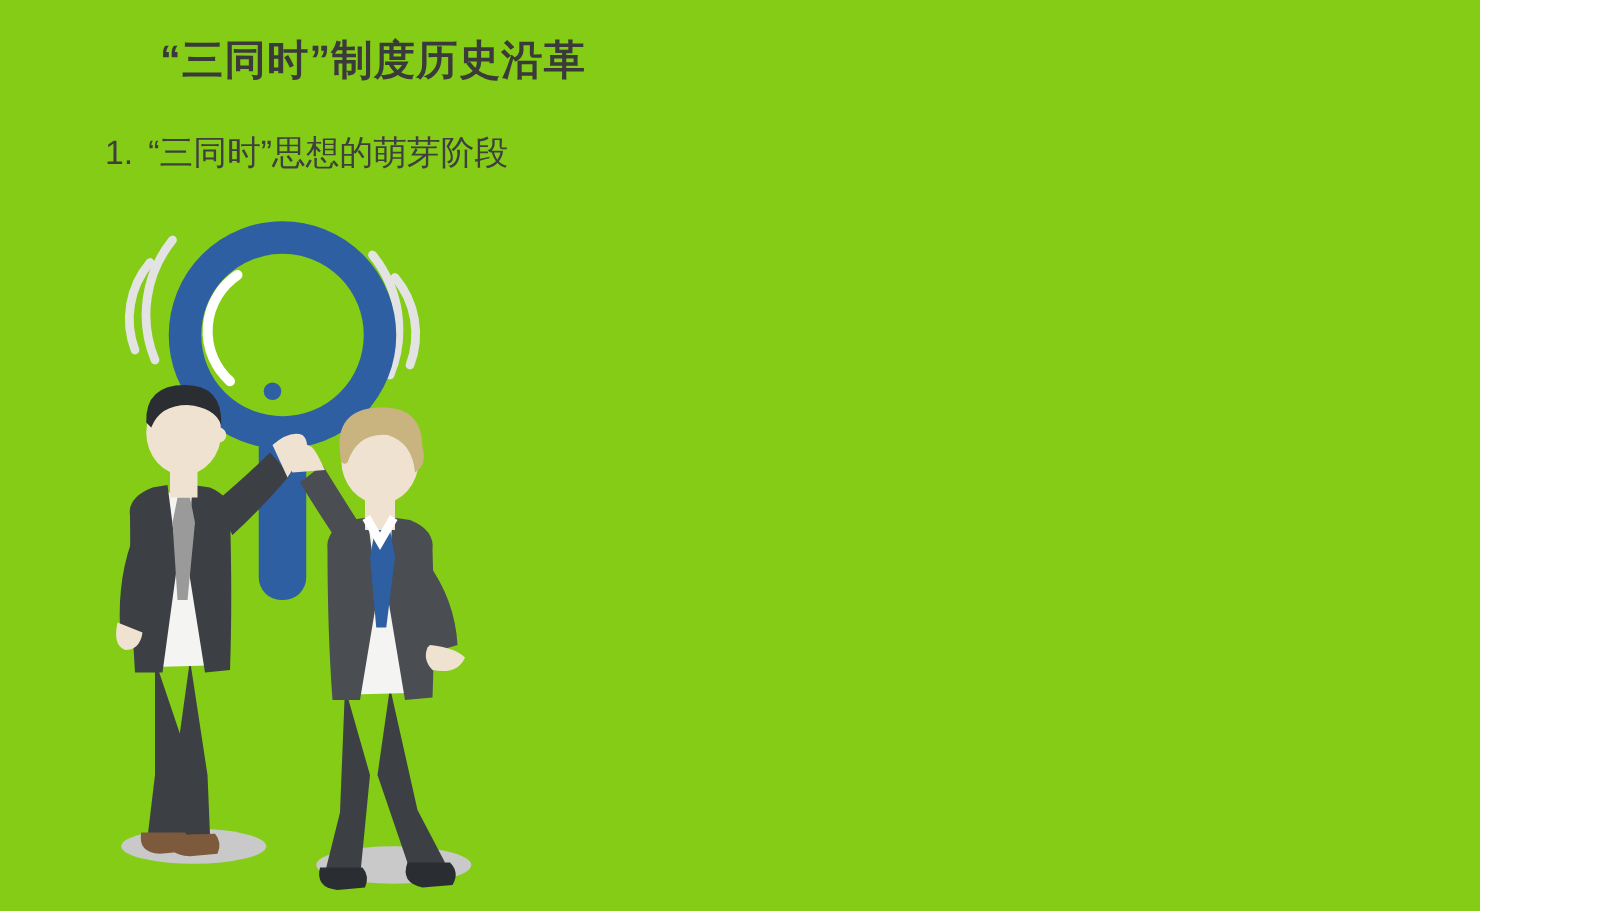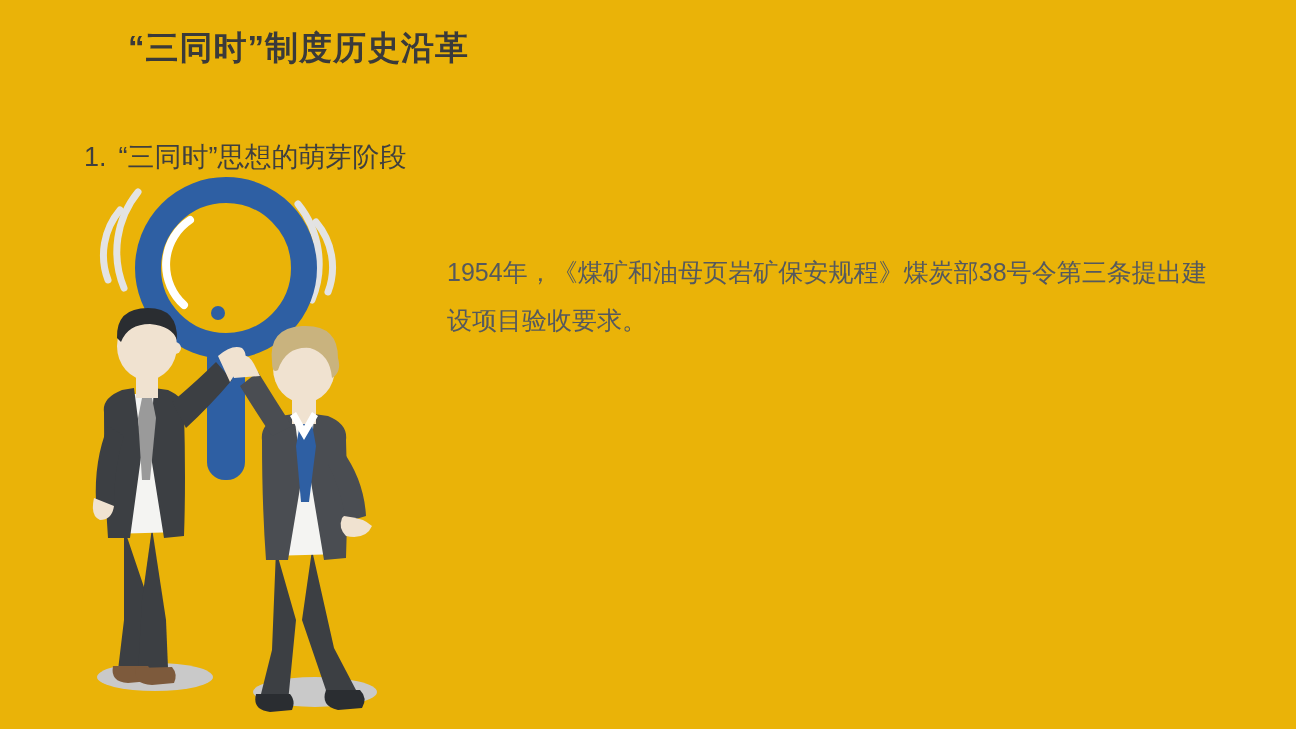--- a/index.html
+++ b/index.html
@@ -9,23 +9,23 @@
   body {
     width: 1296px;
     height: 729px;
     background: #ffffff;
     font-family: "Liberation Sans", "DejaVu Sans", sans-serif;
     overflow: hidden;
     position: relative;
   }
   .slide {
     position: relative;
-    width: 1296px;
+    width: 1184px;
     height: 729px;
-    background: #eab308;
+    background: #84cc16;
   }
   .slide-title {
     position: absolute;
     left: 128px;
     top: 26px;
     font-size: 33px;
     font-weight: bold;
     color: #3a3a3a;
     letter-spacing: 1px;
     white-space: nowrap;
@@ -37,21 +37,20 @@
     font-size: 27px;
     color: #3f3f3f;
     white-space: nowrap;
   }
   .subtitle-number {
     display: inline-block;
     margin-right: 12px;
   }
   .subtitle-text {
     display: inline-block;
-    margin-top: 35px;
   }
   .body-text {
     position: absolute;
     left: 447px;
     top: 248px;
     width: 760px;
     font-size: 25px;
     line-height: 48px;
     color: #55595e;
     text-align: justify;
@@ -77,21 +76,20 @@
 
 <div class="slide">
 
   <div class="slide-title">“三同时”制度历史沿革</div>
 
   <div class="subtitle-row">
     <span class="subtitle-number">1.</span><span class="subtitle-text">“三同时”思想的萌芽阶段</span>
   </div>
 
   <div class="body-text">
-    <p>1954年，《煤矿和油母页岩矿保安规程》煤炭部38号令第三条提出建设项目验收要求。</p>
   </div>
 
   <div class="illustration">
     <svg width="380" height="570" viewBox="0 0 380 570" xmlns="http://www.w3.org/2000/svg">
 
       <ellipse cx="75" cy="527" rx="58" ry="14" fill="#c9c9c9"></ellipse>
       <ellipse cx="235" cy="542" rx="62" ry="15" fill="#c9c9c9"></ellipse>
 
       <path d="M40 60 A70 70 0 0 0 28 130" stroke="#e3e3e3" stroke-width="7" fill="none" stroke-linecap="round"></path>
       <path d="M58 42 A95 95 0 0 0 44 138" stroke="#e3e3e3" stroke-width="7" fill="none" stroke-linecap="round"></path>

